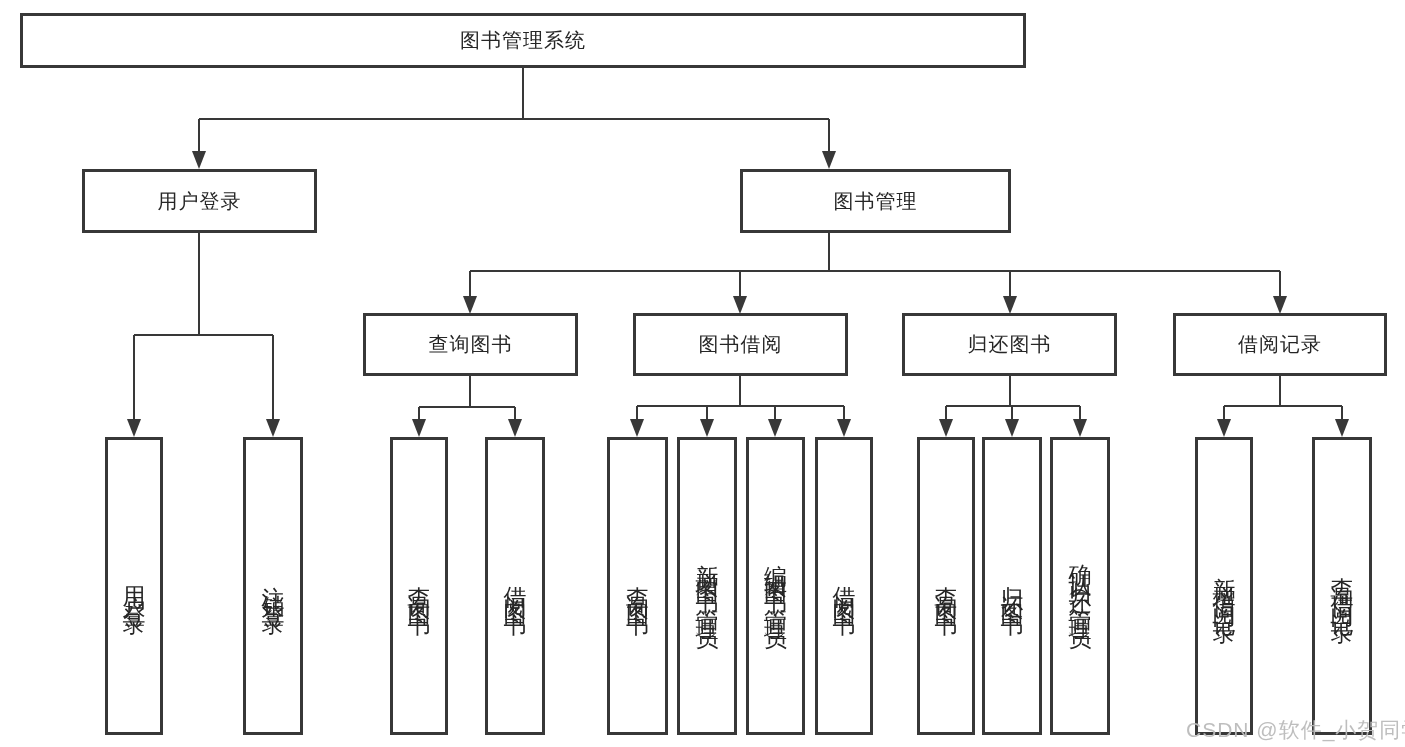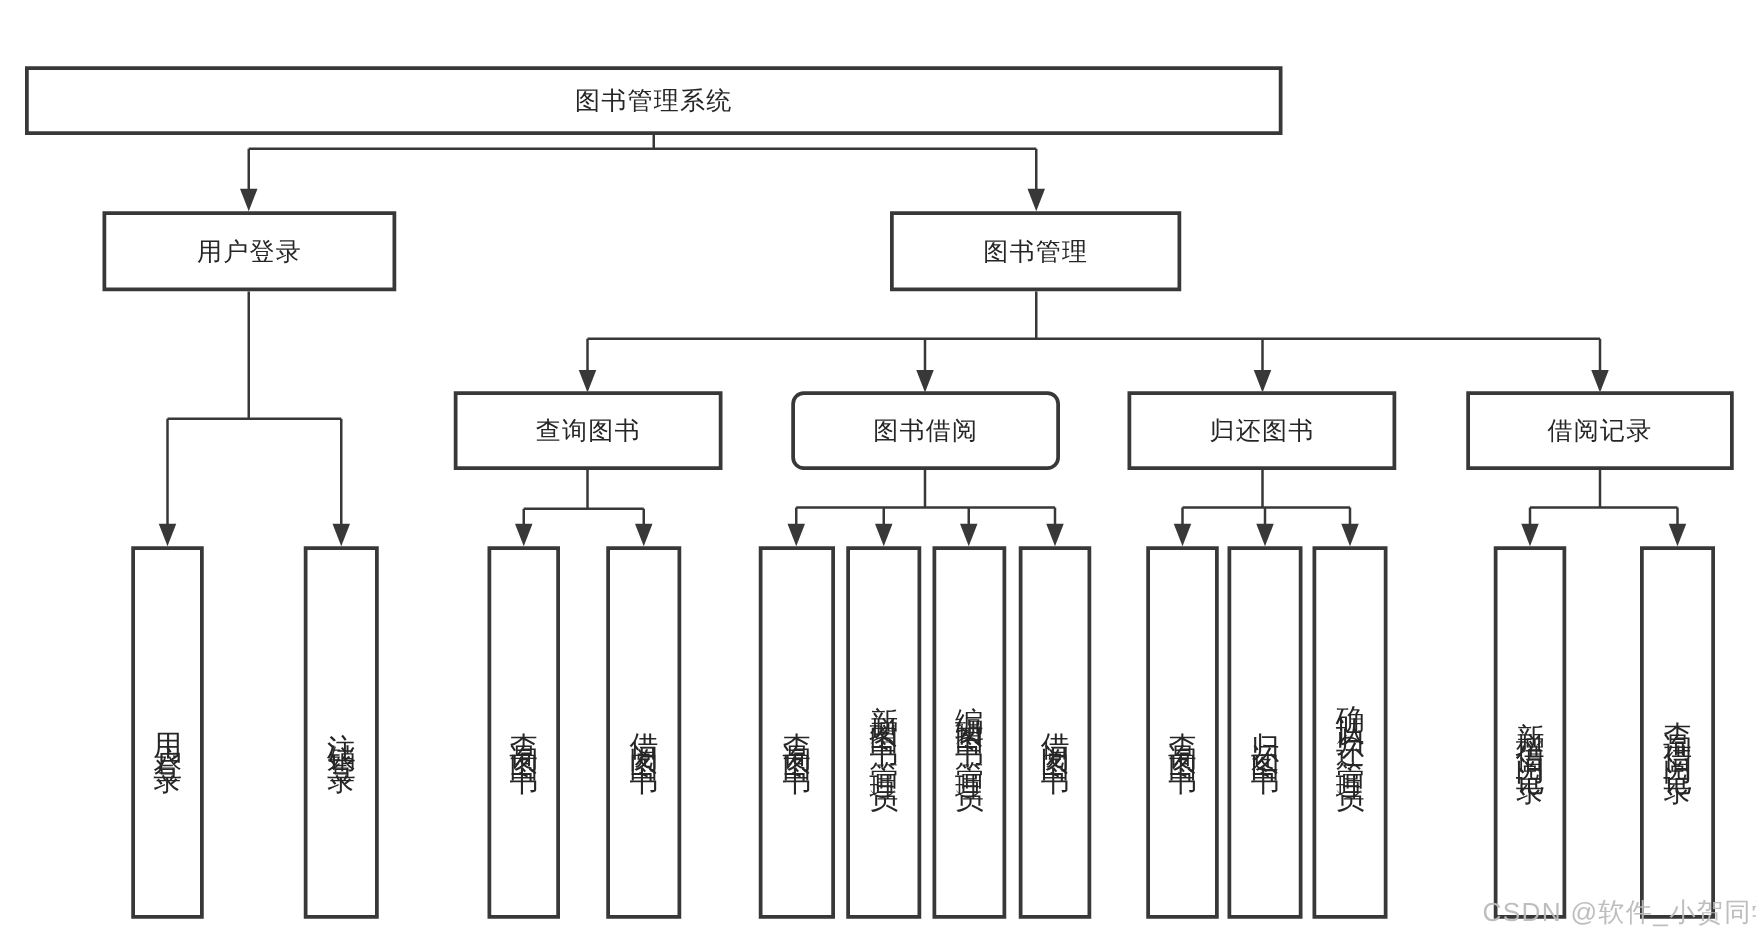--- a/index.html
+++ b/index.html
@@ -11,25 +11,25 @@
   .box{
     position:absolute;box-sizing:border-box;border:3px solid #383838;background:#ffffff;
     display:flex;align-items:center;justify-content:center;color:#262626;
   }
   .h .lbl{font-size:20px;letter-spacing:1px;white-space:nowrap;}
   .v .lbl{
     writing-mode:vertical-rl;text-orientation:mixed;
     font-size:23px;letter-spacing:9px;line-height:1;
   }
   
-  #n-root{left:20px;top:13px;width:1006px;height:55px;margin-top:40px;}
+  #n-root{left:20px;top:13px;width:1006px;height:55px;}
   #n-l2-0{left:82px;top:169px;width:235px;height:64px;}
-  #n-l2-1{left:712px;top:169px;width:233px;height:64px;}
+  #n-l2-1{left:740px;top:169px;width:271px;height:64px;}
   #n-l3-0{left:363px;top:313px;width:215px;height:63px;}
-  #n-l3-1{left:633px;top:313px;width:215px;height:63px;border-radius:10px;}
+  #n-l3-1{left:633px;top:313px;width:215px;height:63px;}
   #n-l3-2{left:902px;top:313px;width:215px;height:63px;}
   #n-l3-3{left:1173px;top:313px;width:214px;height:63px;}
   .leaf{top:437px;height:298px;}
   #n-a1{left:105px;width:58px;}
   #n-a2{left:243px;width:60px;}
   #n-b1{left:390px;width:58px;}
   #n-b2{left:485px;width:60px;}
   #n-c1{left:607px;width:61px;}
   #n-c2{left:677px;width:60px;}
   #n-c3{left:746px;width:59px;}

